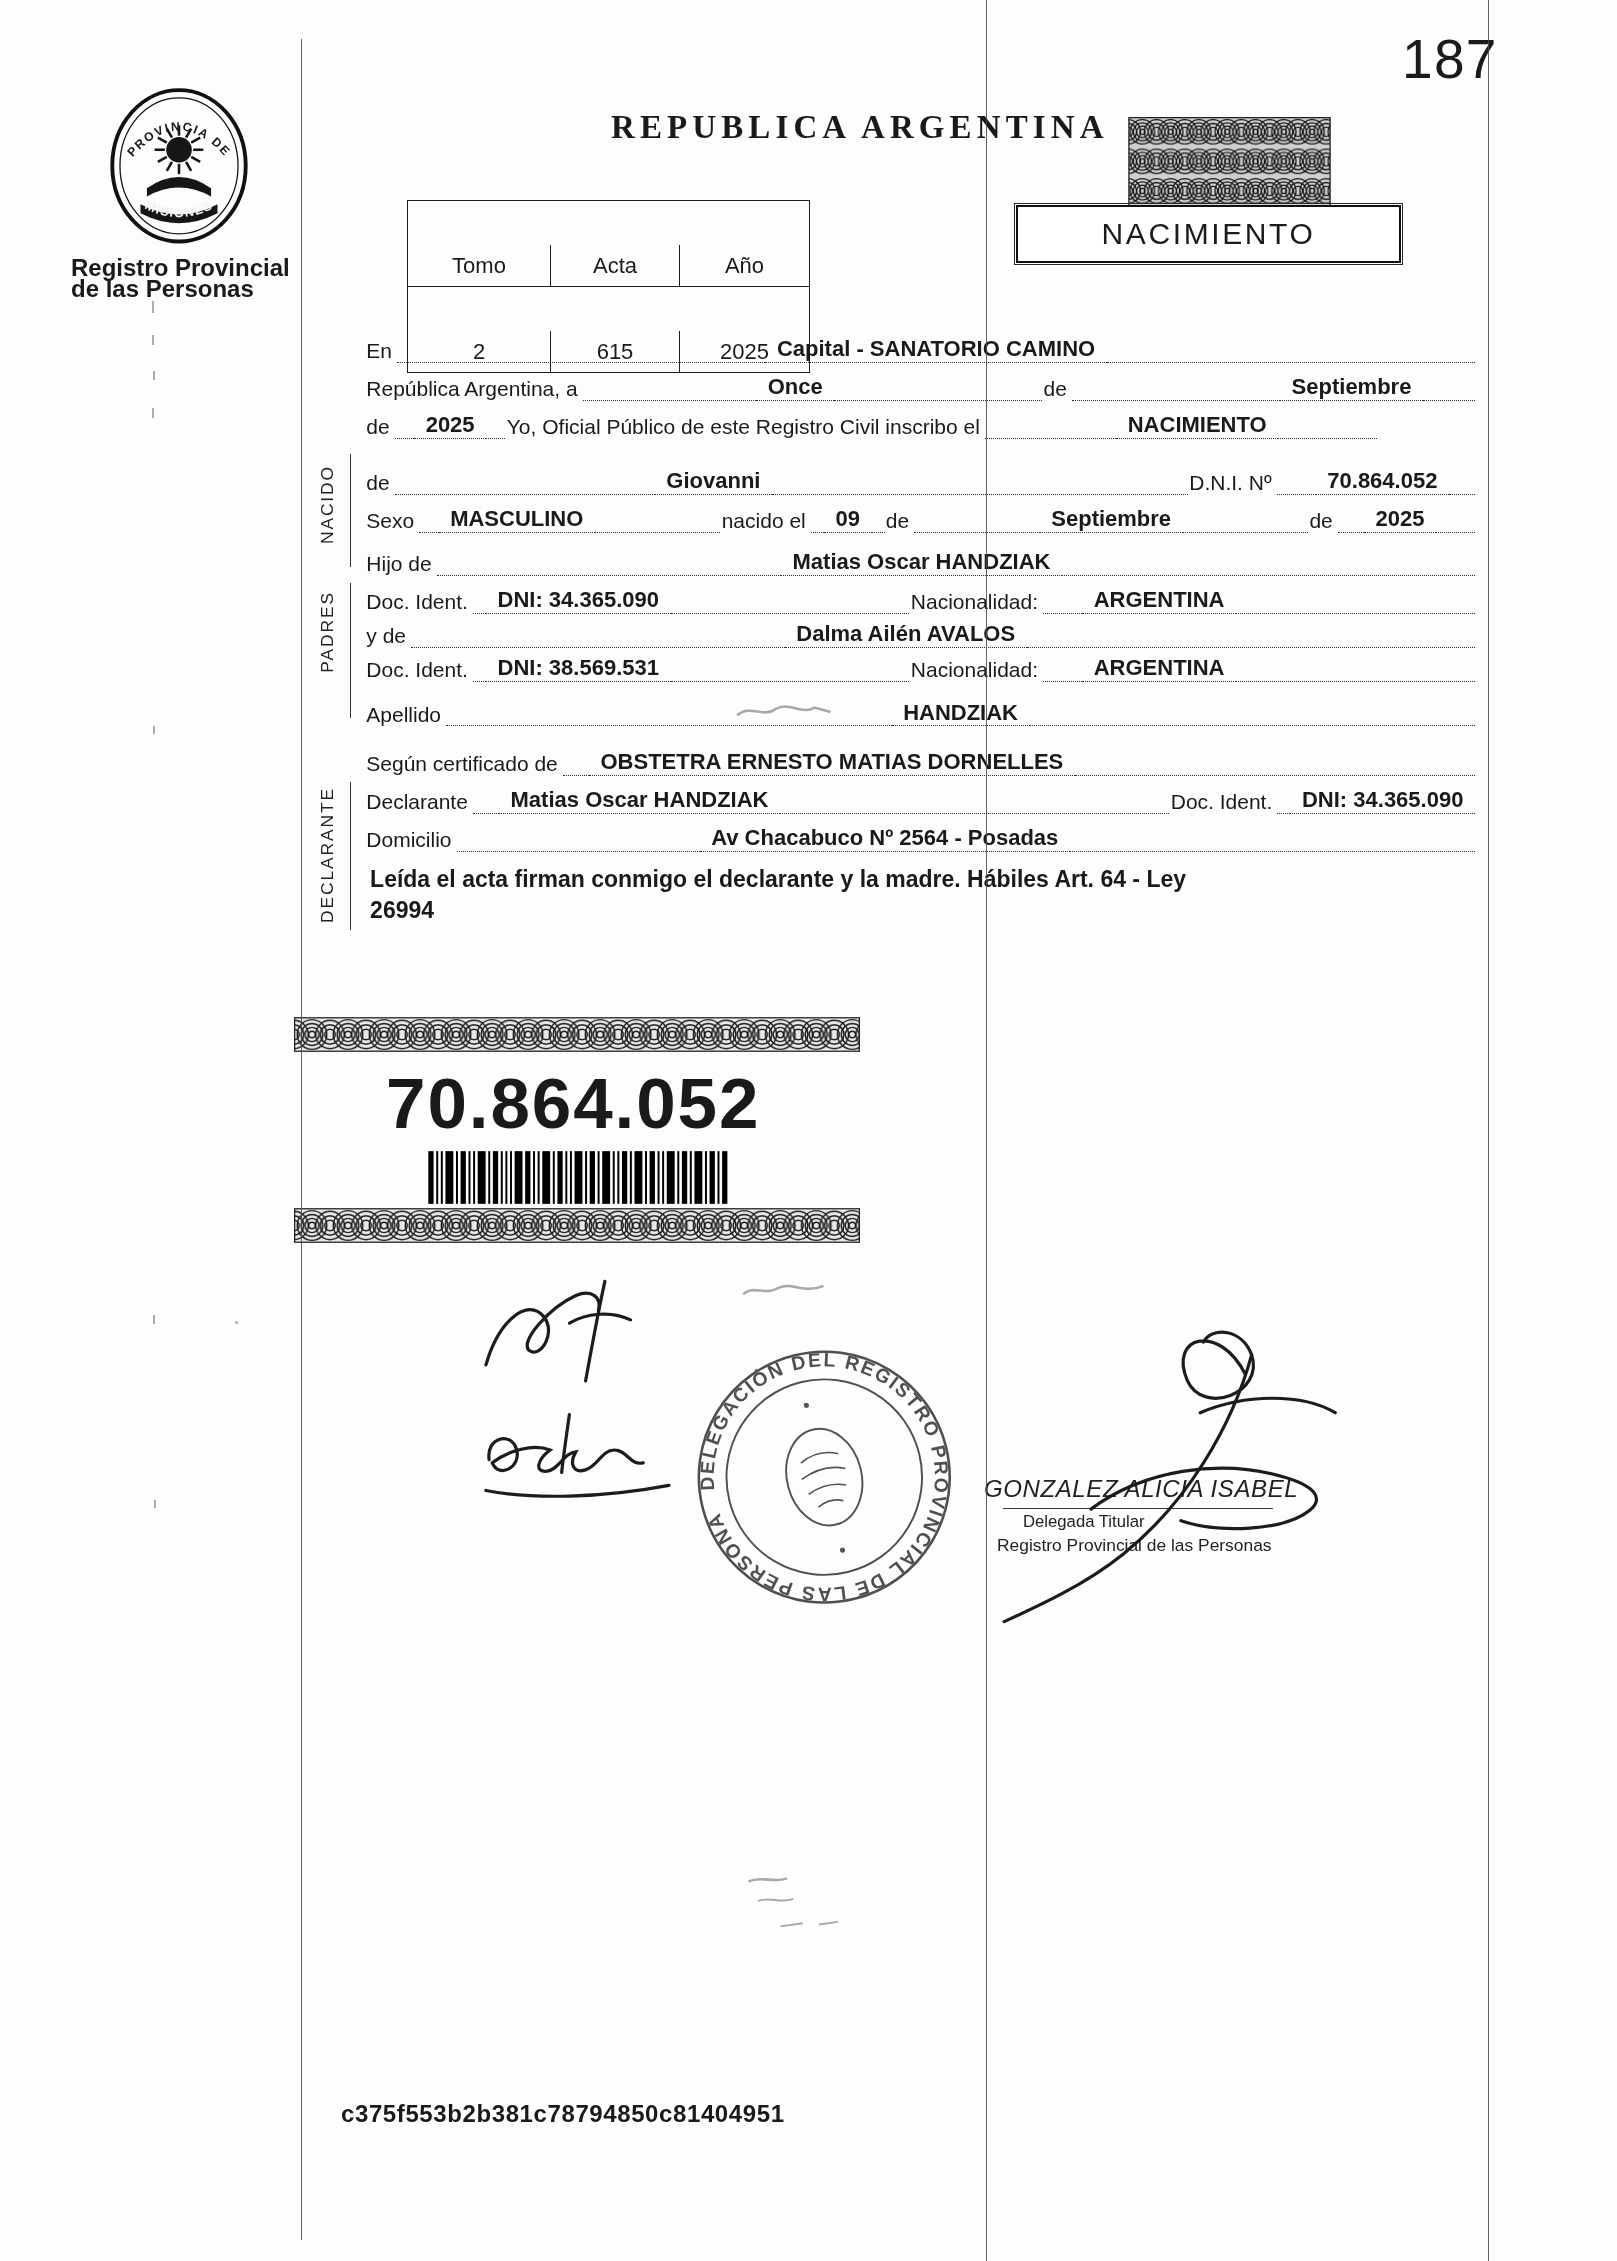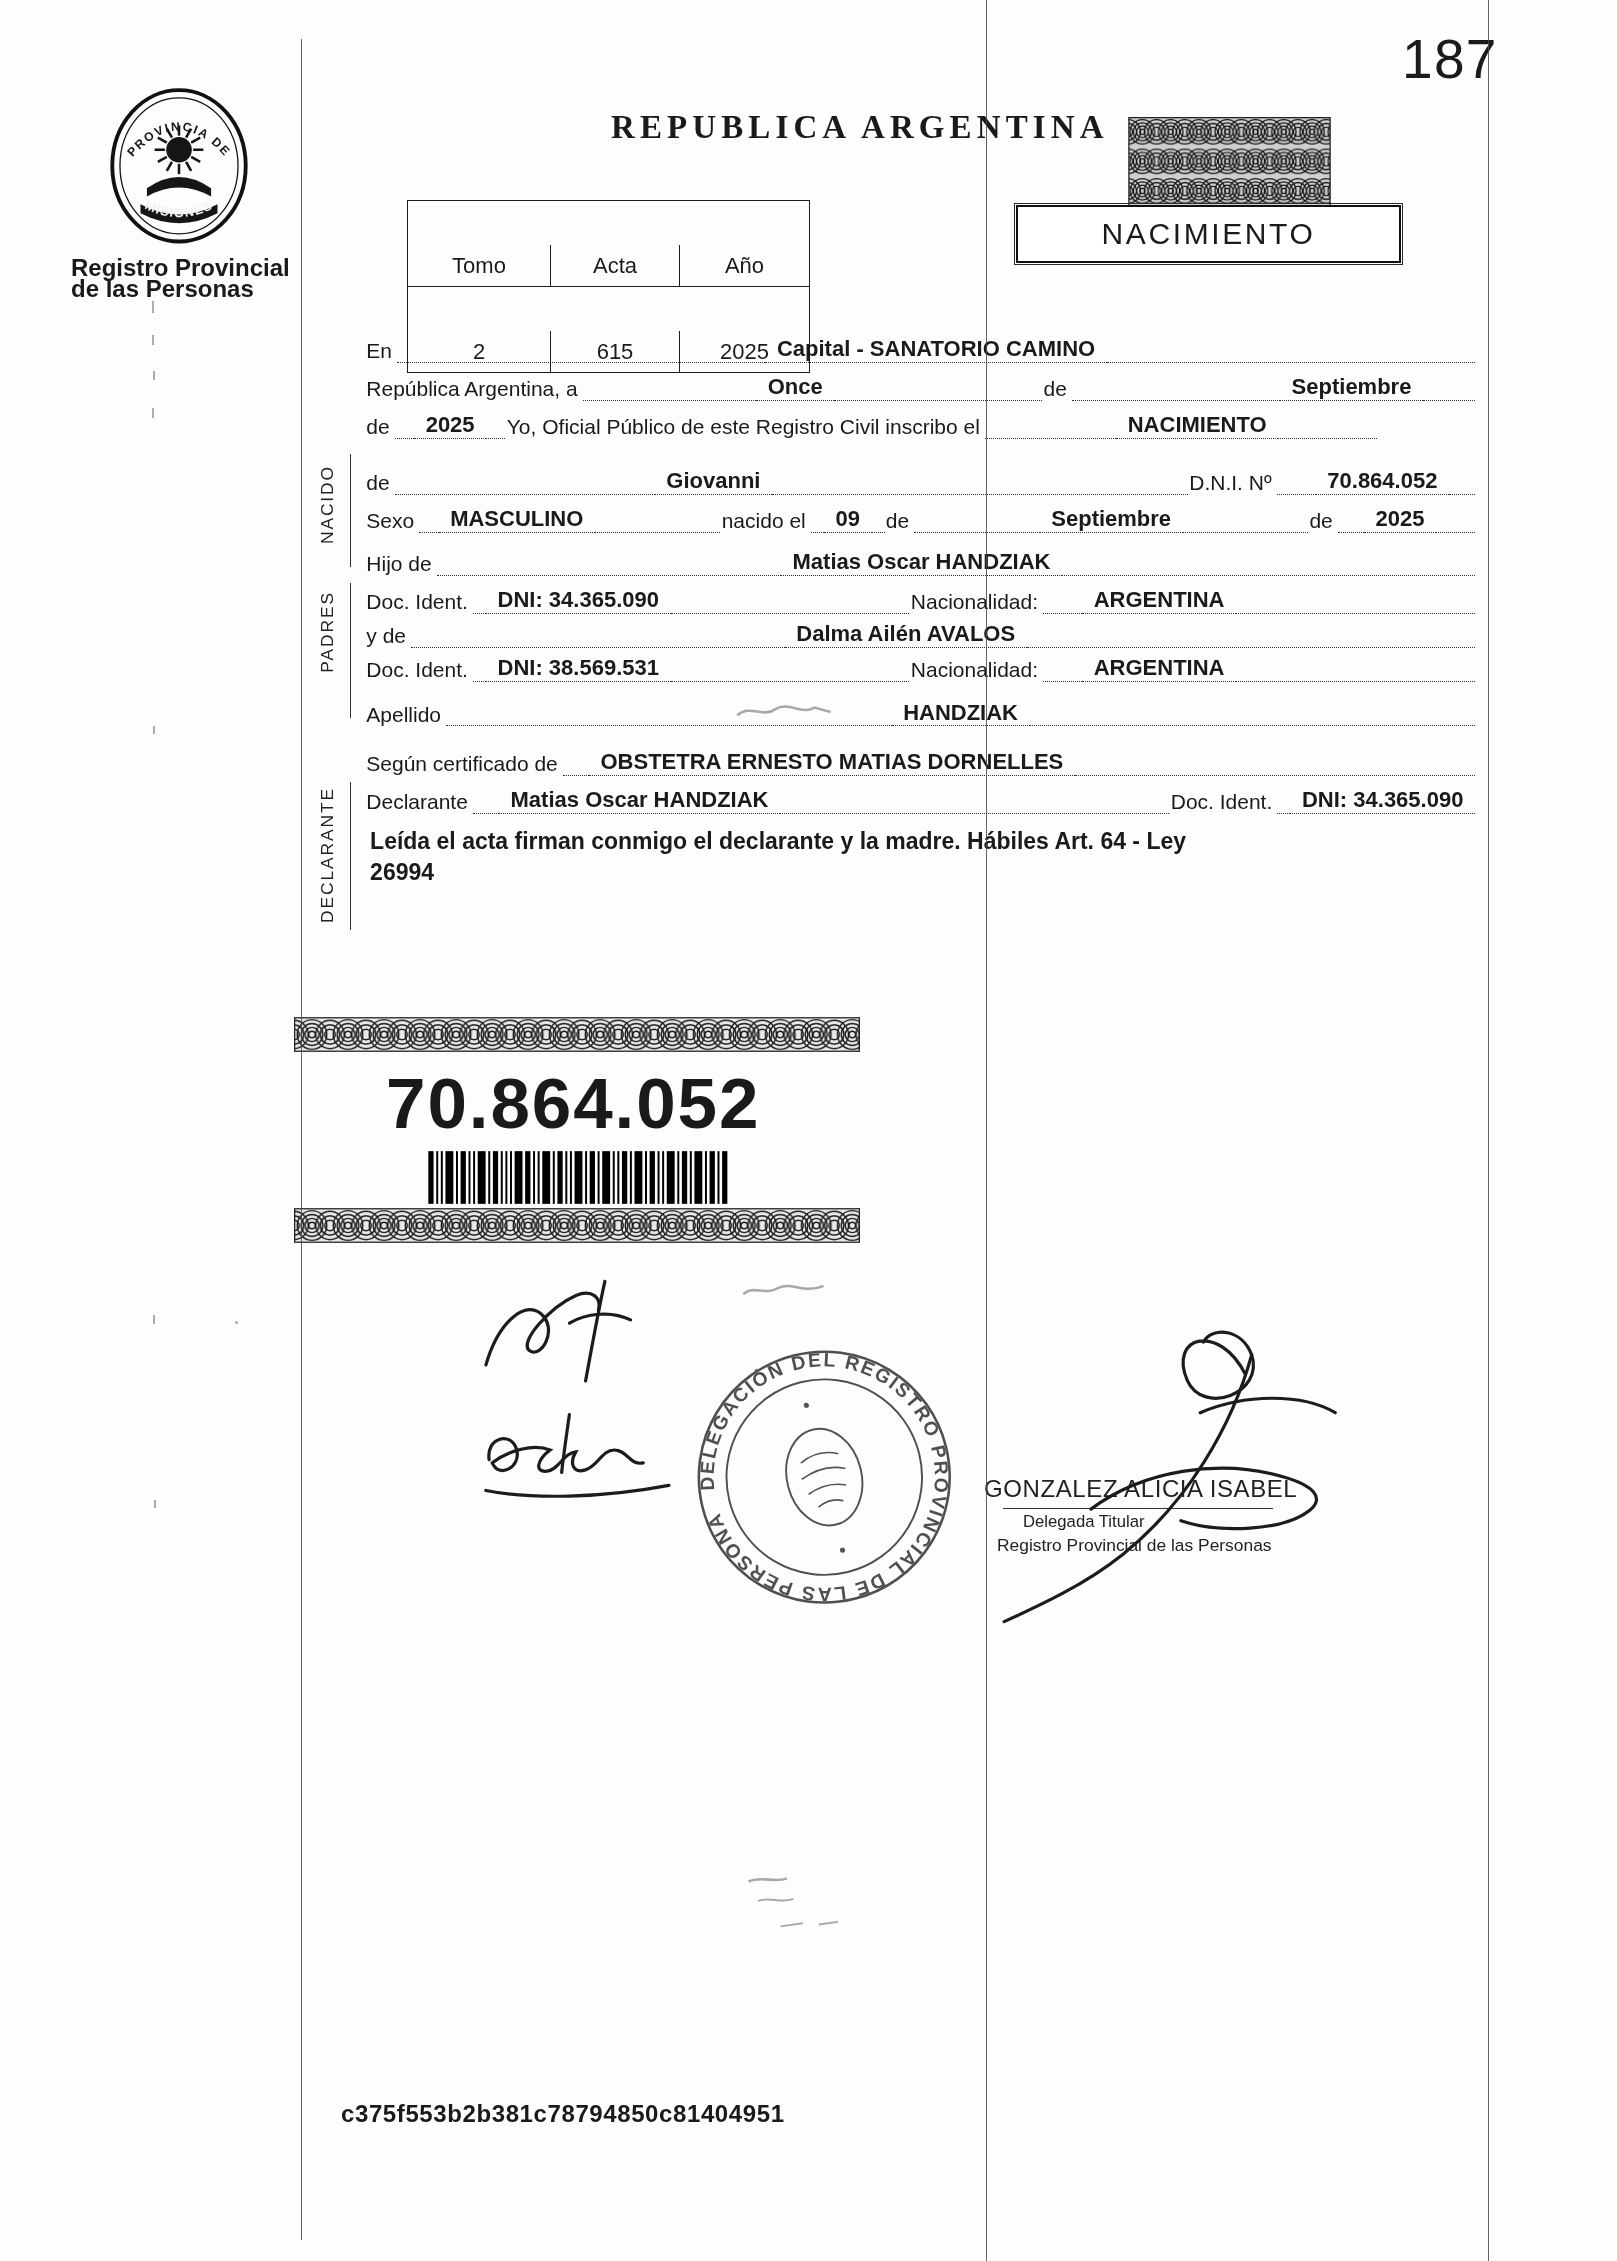--- a/index.html
+++ b/index.html
@@ -61,21 +61,21 @@
   #dni-number{left:386px;top:1063px;font-size:71px;font-weight:700;letter-spacing:1.9px;}
   #barcode{left:427px;top:1151px;}
 
   
   .sig{z-index:6;}
   #sig-left-1{left:473px;top:1262px;}
   #sig-left-2{left:473px;top:1389px;}
   #stamp{left:682px;top:1326px;transform:rotate(-14deg);opacity:.84;z-index:5;}
   #sig-right{left:975px;top:1297px;}
   #official{left:984px;top:1475px;z-index:3;color:#222;}
-  #official .name{font-size:24px;letter-spacing:0.6px;}
+  #official .name{font-size:24px;letter-spacing:0.6px;font-style:italic;}
   #official .line{width:270px;height:1.3px;background:#333;margin:5.1px 0 2.6px 19.3px;}
   #official .title{font-size:16.7px;margin-left:39px;}
   #official .org{font-size:17.4px;margin-top:2.6px;margin-left:13px;}
 
   #footer-hash{left:341px;top:2100px;font-size:24px;font-weight:700;letter-spacing:0.6px;}
 
   
   .noise{position:absolute;background:#6a6a6a;opacity:.55;}
   .smudge{position:absolute;opacity:.5;z-index:2;}
 </style>
@@ -288,20 +288,26 @@
     <div class="row">
       <span class="lbl">Declarante</span>
       <span class="dots d40"></span>
       <span class="val">Matias Oscar HANDZIAK</span>
       <span class="dots f1"></span>
       <span class="lbl">Doc. Ident.</span>
       <span class="dots d20"></span>
       <span class="val">DNI: 34.365.090</span>
     </div>
 
+    <div class="row">
+      <span class="lbl">Domicilio</span>
+      <span class="dots f06"></span>
+      <span class="val">Av Chacabuco Nº 2564 - Posadas</span>
+      <span class="dots f1"></span>
+    </div>
 
 
     <div id="closing">
       <div>Leída el acta firman conmigo el declarante y la madre. Hábiles  Art. 64 - Ley</div>
       <div>26994</div>
     </div>
   </div>
 
   <svg class="abs" id="band-top" width="566" height="35" viewBox="0 0 880 54">
     <defs>

